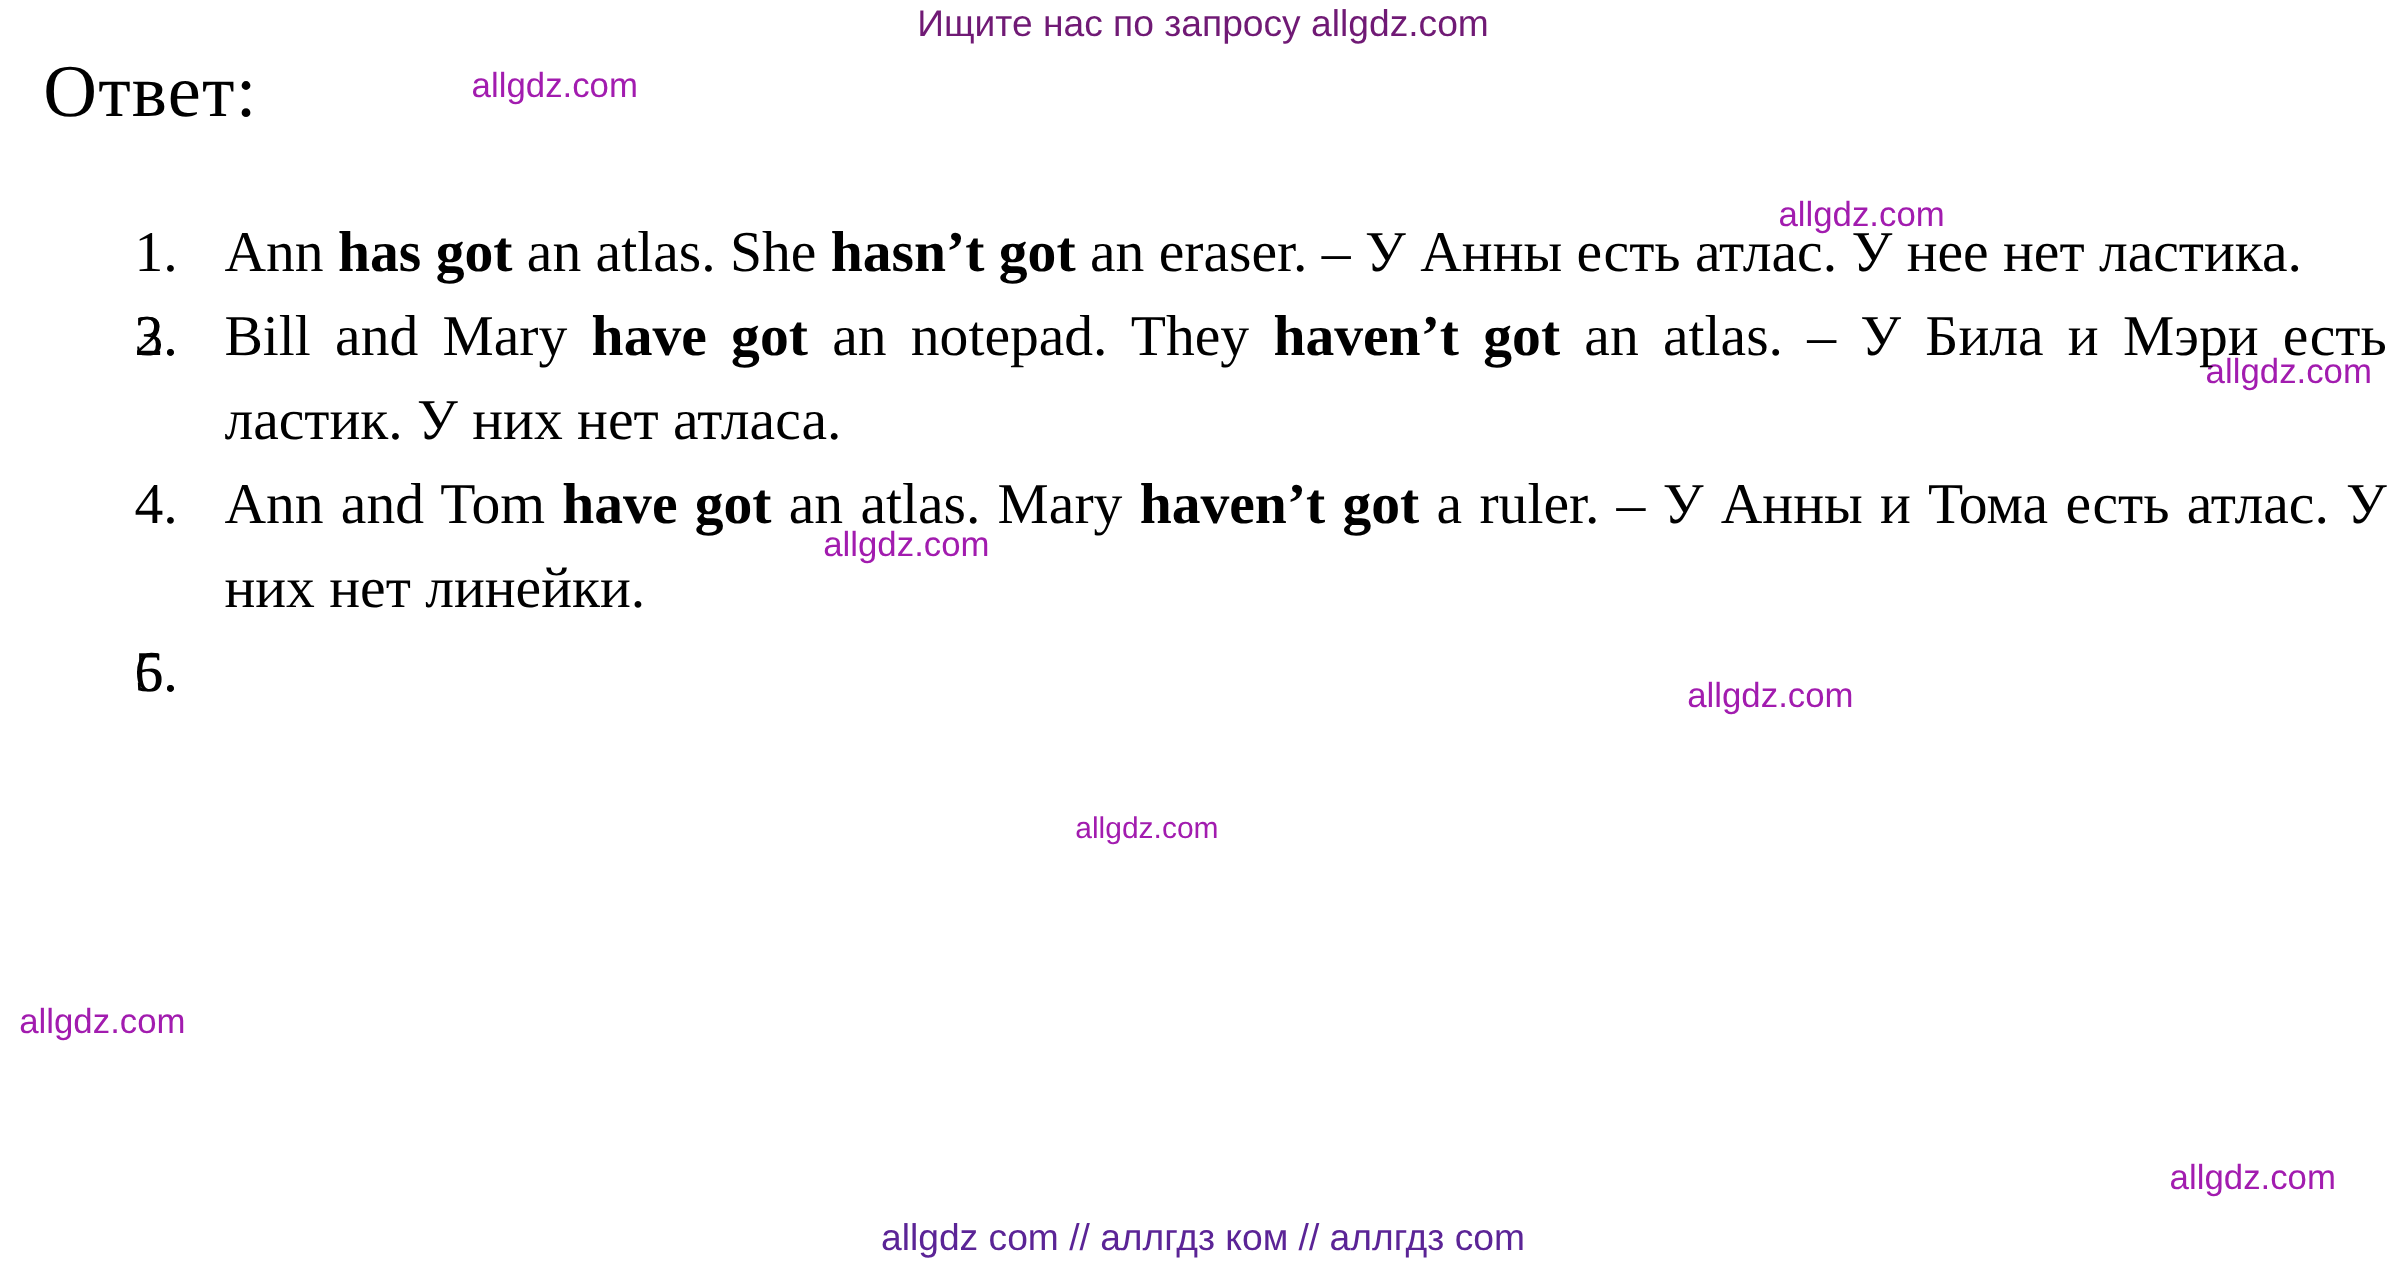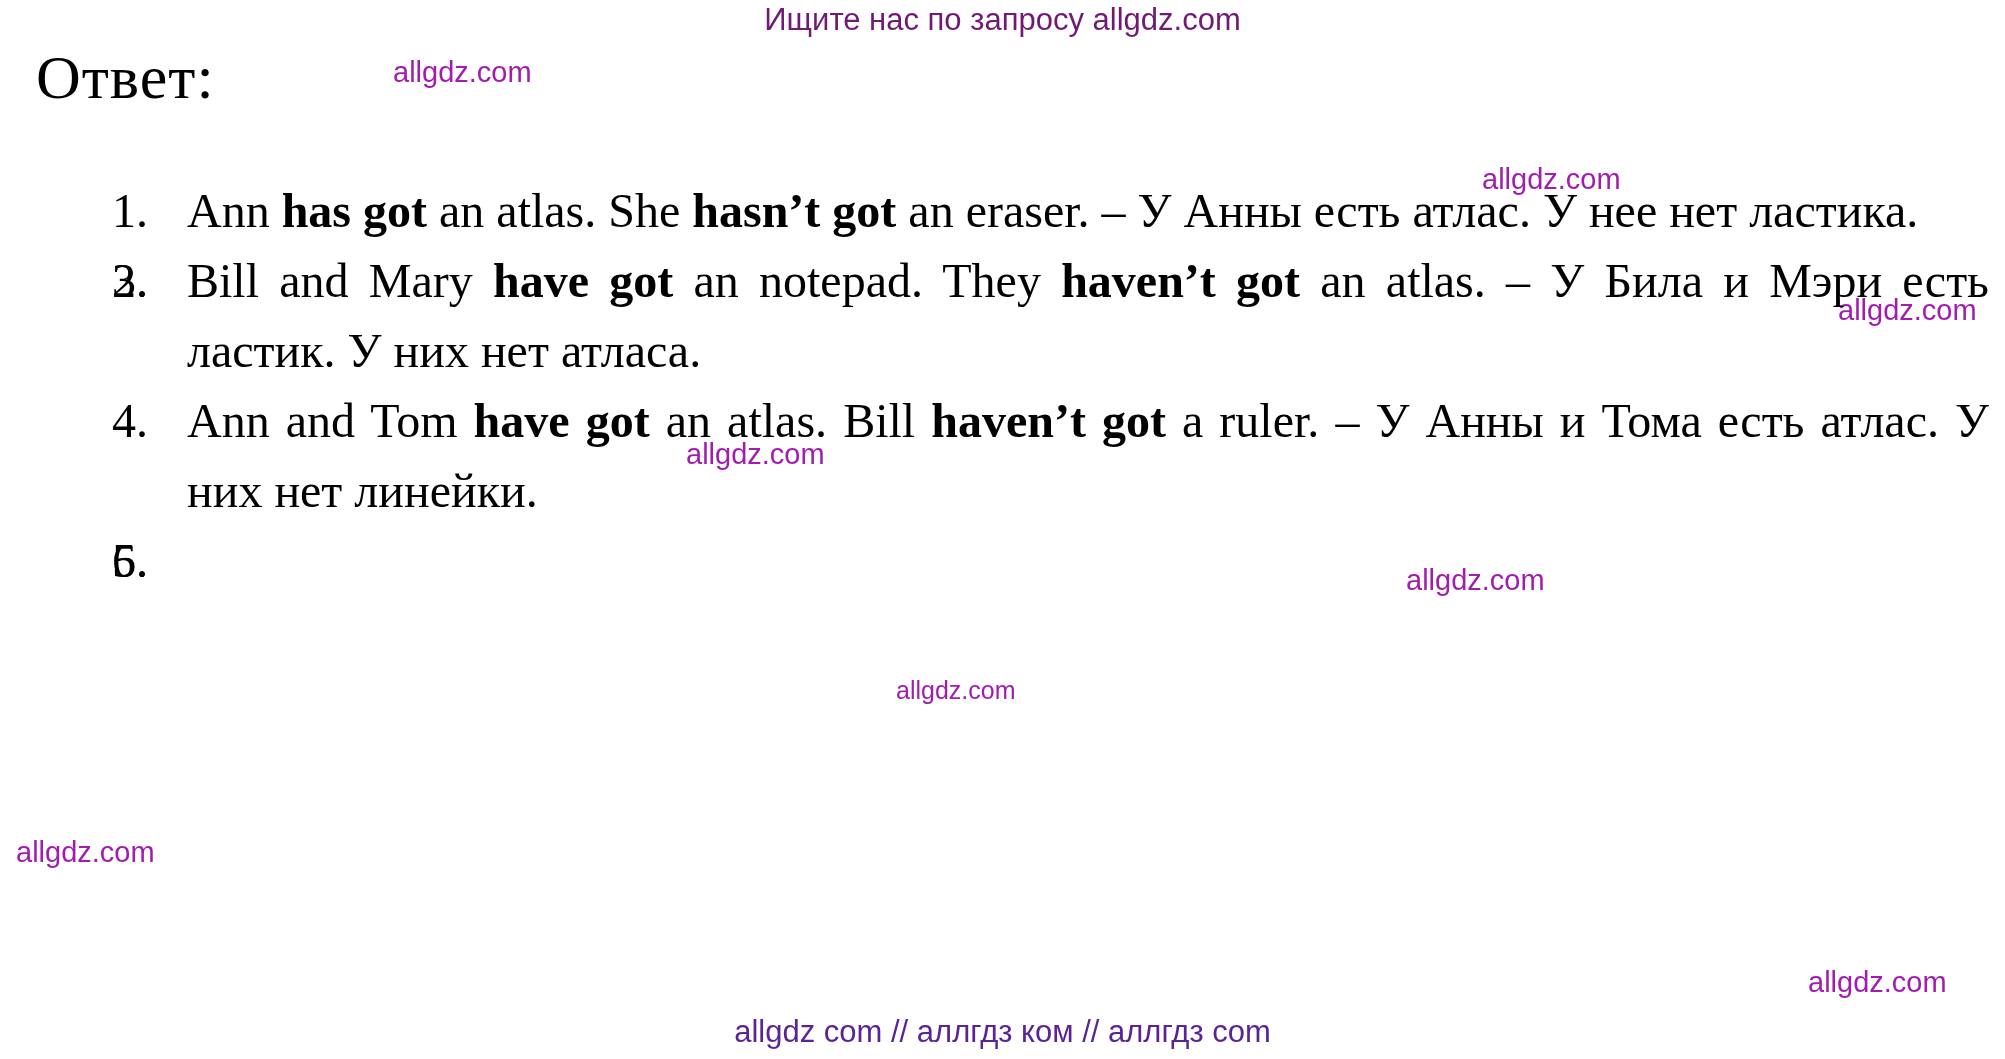--- a/index.html
+++ b/index.html
@@ -110,21 +110,21 @@
     </div>
     <div class="answer-item">
       <span class="num">2.</span>
     </div>
     <div class="answer-item">
       <span class="num">3.</span>
       <p class="item-text"><span>Bill and Mary </span><span class="b">have got</span><span> an notepad. They </span><span class="b">haven’t got</span><span> an atlas. – У Била и Мэри есть ластик. У них нет атласа.</span></p>
     </div>
     <div class="answer-item">
       <span class="num">4.</span>
-      <p class="item-text"><span>Ann and Tom </span><span class="b">have got</span><span> an atlas. Bill </span><span class="b">haven’t got</span><span> a ruler. – У Анны и Тома есть атлас. У них нет линейки.</span></p>
+      <p class="item-text"><span>Ann and Tom </span><span class="b">have got</span><span> an atlas. Mary </span><span class="b">haven’t got</span><span> a ruler. – У Анны и Тома есть атлас. У них нет линейки.</span></p>
     </div>
     <div class="answer-item">
       <span class="num">5.</span>
     </div>
     <div class="answer-item">
       <span class="num">6.</span>
     </div>
   </div>
 
 <div class="footer-line" style="color: rgb(91, 36, 150);">allgdz com  //  аллгдз ком  //  аллгдз com</div>

